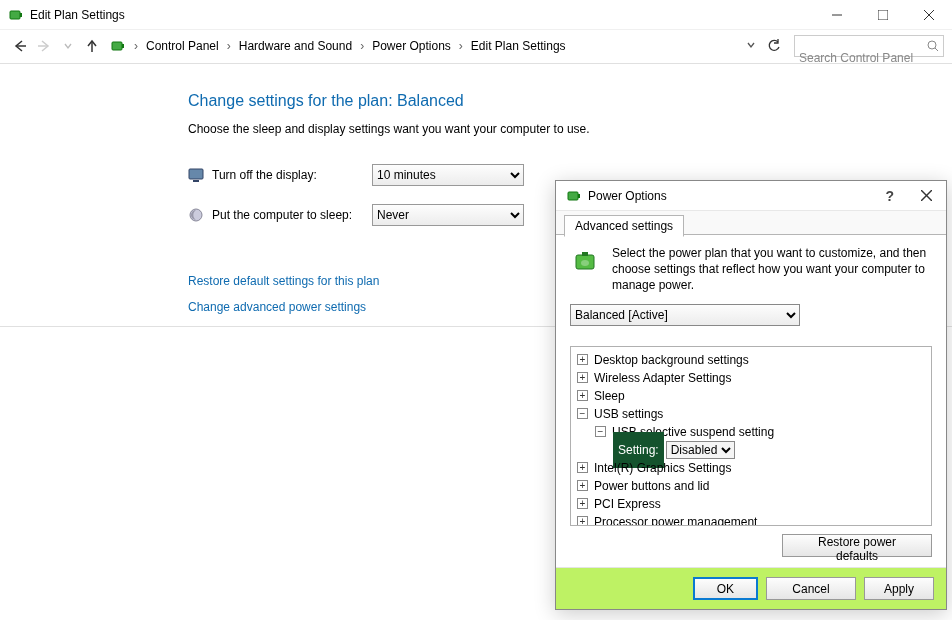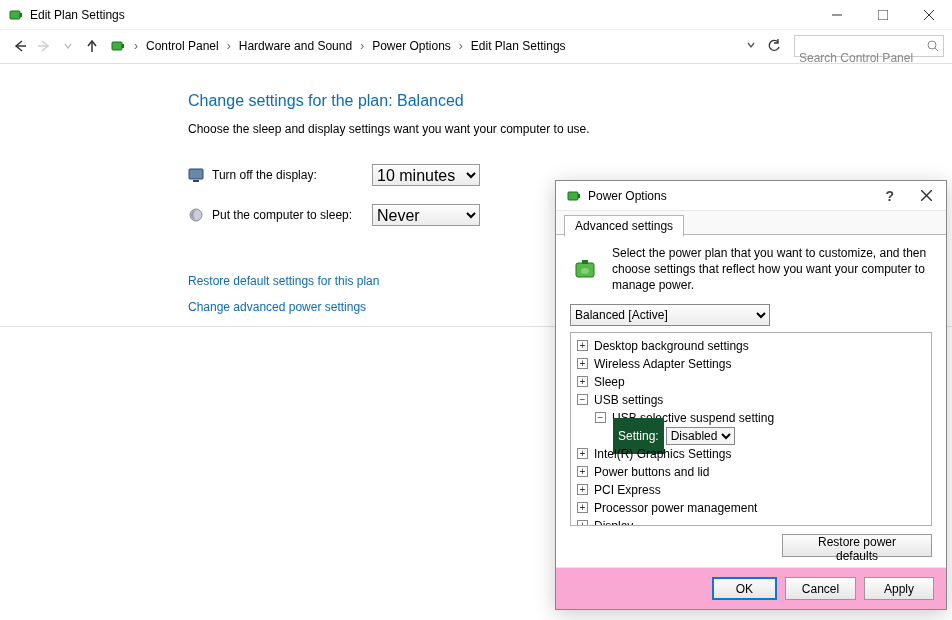--- a/index.html
+++ b/index.html
@@ -25,51 +25,51 @@
 .searchbox span { flex: 1; font-size: 12px; margin-top: 23px; }
 
 
 .divider { border-top: 1px solid #e0e0e0; margin-top: 1px; }
 .main { padding: 28px 40px 0 188px; }
 .heading { color: #0f6bb0; font-size: 16px; margin-bottom: 12px; }
 .subtext { color: #000; font-size: 12px; margin-bottom: 28px; }
 .row { display: flex; align-items: center; margin-bottom: 18px; }
 .row .icon { width: 16px; height: 16px; margin-right: 8px; }
 .row .label { width: 160px; font-size: 12px; }
-.row select { width: 108px; height: 22px; border: 1px solid #999; background: linear-gradient(#fdfdfd,#ececec); font-size: 16px; }
+.row select { width: 152px; height: 22px; border: 1px solid #999; background: linear-gradient(#fdfdfd,#ececec); font-size: 12px; }
 .link { color: #0f6bb0; font-size: 12px; margin-bottom: 12px; display: block; cursor: pointer; }
 
 
 .dialog { position: absolute; left: 555px; top: 180px; width: 392px; height: 430px; background: #fff; border: 1px solid #888; box-shadow: 0 4px 20px rgba(0,0,0,0.2); display: flex; flex-direction: column; }
 .dlg-title { height: 30px; display: flex; align-items: center; padding: 0 6px 0 10px; background: #fff; border-bottom: 1px solid #e8e8e8; }
 .dlg-title .t { font-size: 12px; margin-left: 6px; }
 .dlg-title .right { margin-left: auto; display: flex; align-items: center; gap: 12px; }
 .dlg-help { font-size: 14px; font-weight: bold; color: #444; padding: 0 6px; }
 .dlg-close { width: 28px; height: 28px; display: flex; align-items: center; justify-content: center; }
 .tabstrip { padding-top: 3px; padding-left: 8px; background: #f9f9f9; border-bottom: 1px solid #b5b5b5; height: 24px; }
 .tab { display: inline-block; background: #fff; border: 1px solid #b5b5b5; border-bottom: 1px solid #fff; padding: 3px 10px; font-size: 12px; position: relative; top: 1px; }
 .dlg-body { flex: 1; padding: 10px 14px; display: flex; flex-direction: column; overflow: hidden; }
-.desc { display: flex; gap: 10px; margin-bottom: 10px; align-items: center; }
+.desc { display: flex; gap: 10px; margin-bottom: 10px; }
 .desc .battery-icon { width: 32px; height: 32px; flex-shrink: 0; }
 .desc .txt { font-size: 12px; line-height: 1.35; }
-.plan-select { width: 200px; height: 22px; border: 1px solid #888; background: linear-gradient(#fdfdfd,#ececec); font-size: 12px; margin-bottom: 6px; }
+.plan-select { width: 230px; height: 22px; border: 1px solid #888; background: linear-gradient(#fdfdfd,#ececec); font-size: 12px; margin-bottom: 20px; }
 .tree-wrap { flex: 1; border: 1px solid #b0b0b0; position: relative; overflow: hidden; }
 .tree { position: absolute; inset: 0; padding: 4px 2px; overflow-y: scroll; font-size: 12px; }
 .tree-item { display: flex; align-items: center; height: 18px; }
 .expander { width: 11px; height: 11px; border: 1px solid #888; display: flex; align-items: center; justify-content: center; font-size: 10px; line-height: 1; margin-right: 6px; background: #fff; color: #333; }
 .indent0 { margin-left: 4px; }
 .indent1 { margin-left: 22px; }
 .indent2 { margin-left: 40px; }
 .setting-row { display: flex; align-items: center; }
 .setting-label { background: #14532d; color: #fff; padding: 11px 5px; font-size: 12px; }
 .setting-select { height: 18px; font-size: 12px; border: 1px solid #888; margin-left: 2px; background:#f5f5f5; }
 .restore-row { display: flex; justify-content: flex-end; padding-top: 8px; }
 .btn { height: 23px; border: 1px solid #999; background: linear-gradient(#fdfdfd,#e6e6e6); font-size: 12px; padding: 0 14px; cursor: pointer; }
 .defbtn { border: 2px solid #0a7ad1; padding: 0 22px; }
-.dlg-foot { height: 42px; display: flex; justify-content: flex-end; align-items: center; gap: 8px; padding-right: 12px; border-top: 1px solid #e4e4e4; background: #f9a8d4; }
+.dlg-foot { height: 42px; display: flex; justify-content: flex-end; align-items: center; gap: 8px; padding-right: 12px; border-top: 1px solid #e4e4e4; background: #bef264; }
 
 .battery-svg { display: block; }
 </style>
 </head>
 <body>
 
 <div class="titlebar">
   <svg class="battery-svg" width="16" height="16">
       <rect x="2" y="4" width="10" height="8" rx="1" fill="#4a4" stroke="#171"></rect>
       <rect x="12" y="6" width="2" height="4" fill="#171"></rect>
@@ -266,16 +266,16 @@
       </div>
     </div>
 
     <div class="restore-row">
       <button class="btn" style="width:150px">Restore power defaults</button>
     </div>
   </div>
 
   <div class="dlg-foot">
     <button class="btn defbtn">OK</button>
-    <button class="btn" style="width:71px">Cancel</button>
+    <button class="btn" style="width:90px">Cancel</button>
     <button class="btn" style="width:70px">Apply</button>
   </div>
 </div>
 
 </body></html>

